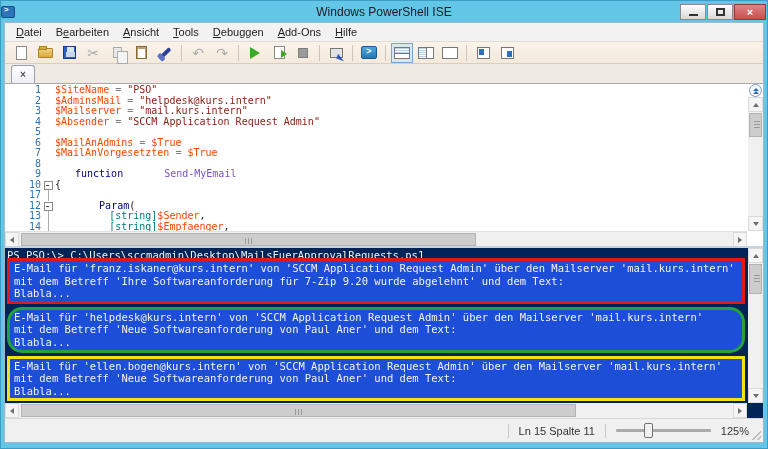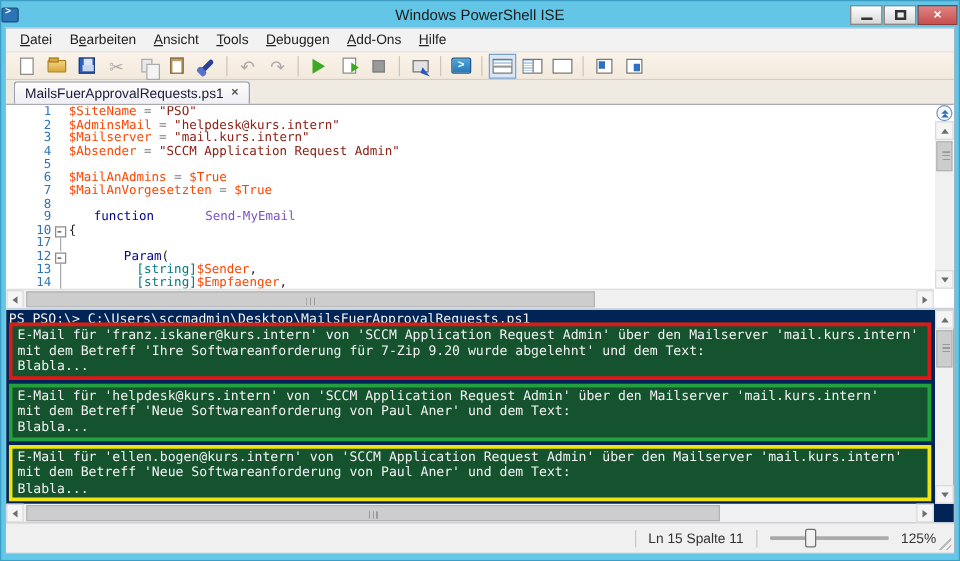--- a/index.html
+++ b/index.html
@@ -139,21 +139,21 @@
   .chev{ width:0; height:0; border-left:3px solid transparent; border-right:3px solid transparent; border-bottom:3px solid #2E6DB4; margin:0; }
   .editor .sb-h{ left:0; right:16px; bottom:0; border-top:1px solid #E0E0E0; }
 
   .splitter{ height:2px; background:#C9D3DC; flex:0 0 auto; }
 
   
   .console{ position:relative; flex:1 1 auto; background:#012456; overflow:hidden; }
   .console-content{ position:absolute; left:2px; right:17px; top:1px; bottom:15px; overflow:hidden;
     font-family:"DejaVu Sans Mono","Liberation Mono",monospace; font-size:10.5px; color:#F2F2F2; }
   .prompt-line{ height:9px; overflow:hidden; line-height:12px; white-space:pre; }
-  .out-block{ border:3px solid; margin:0 1px 3px 0; padding:1px 4px; background:#14532d; }
+  .out-block{ border:3px solid; margin:0 1px 3px 0; padding:1px 4px; background:#1d4ed8; }
   .out-line{ line-height:12.6px; white-space:pre; overflow:hidden; }
   .console .sb-v{ right:0; top:0; bottom:15px; }
   .console .sb-h{ left:0; right:16px; bottom:0; }
 
   
   .statusbar{
     height:24px; background:#F0F0F0; border-top:1px solid #D9D9D9; flex:0 0 auto;
     display:flex; align-items:center; justify-content:flex-end; gap:10px;
     font-size:11px; color:#333; padding-right:14px; position:relative;
   }
@@ -259,21 +259,20 @@
       <span class="tb-btn">
           <span class="ic-pane"></span>
         </span>
       <span class="tb-btn">
           <span class="ic-pane alt"></span>
         </span>
     </div>
 
     <div class="tabstrip">
       <span class="file-tab">
-        <span>MailsFuerApprovalRequests.ps1</span>
         <span class="tab-close">×</span>
       </span>
     </div>
 
     <div class="editor">
       <div class="code-area">
           <div class="code-row"><span class="ln">1</span><span class="fold"></span><span class="tok-v">$SiteName</span><span class="tok-o"> = </span><span class="tok-s">"PSO"</span></div>
           <div class="code-row"><span class="ln">2</span><span class="fold"></span><span class="tok-v">$AdminsMail</span><span class="tok-o"> = </span><span class="tok-s">"helpdesk@kurs.intern"</span></div>
           <div class="code-row"><span class="ln">3</span><span class="fold"></span><span class="tok-v">$Mailserver</span><span class="tok-o"> = </span><span class="tok-s">"mail.kurs.intern"</span></div>
           <div class="code-row"><span class="ln">4</span><span class="fold"></span><span class="tok-v">$Absender</span><span class="tok-o"> = </span><span class="tok-s">"SCCM Application Request Admin"</span></div>
@@ -316,21 +315,21 @@
 
     <div class="console">
       <div class="console-content">
         <div class="prompt-line">PS PSO:\&gt; C:\Users\sccmadmin\Desktop\MailsFuerApprovalRequests.ps1</div>
         <div>
             <div class="out-block" style="border-color: rgb(226, 23, 23);">
               <div class="out-line">E-Mail für 'franz.iskaner@kurs.intern' von 'SCCM Application Request Admin' über den Mailserver 'mail.kurs.intern'</div>
               <div class="out-line">mit dem Betreff 'Ihre Softwareanforderung für 7-Zip 9.20 wurde abgelehnt' und dem Text:</div>
               <div class="out-line">Blabla...</div>
             </div>
-            <div class="out-block" style="border-color: rgb(35, 161, 60);">
+            <div class="out-block" style="border-color: rgb(35, 161, 60); border-radius: 15px;">
               <div class="out-line">E-Mail für 'helpdesk@kurs.intern' von 'SCCM Application Request Admin' über den Mailserver 'mail.kurs.intern'</div>
               <div class="out-line">mit dem Betreff 'Neue Softwareanforderung von Paul Aner' und dem Text:</div>
               <div class="out-line">Blabla...</div>
             </div>
             <div class="out-block" style="border-color: rgb(239, 228, 17);">
               <div class="out-line">E-Mail für 'ellen.bogen@kurs.intern' von 'SCCM Application Request Admin' über den Mailserver 'mail.kurs.intern'</div>
               <div class="out-line">mit dem Betreff 'Neue Softwareanforderung von Paul Aner' und dem Text:</div>
               <div class="out-line">Blabla...</div>
             </div>
           </div>

